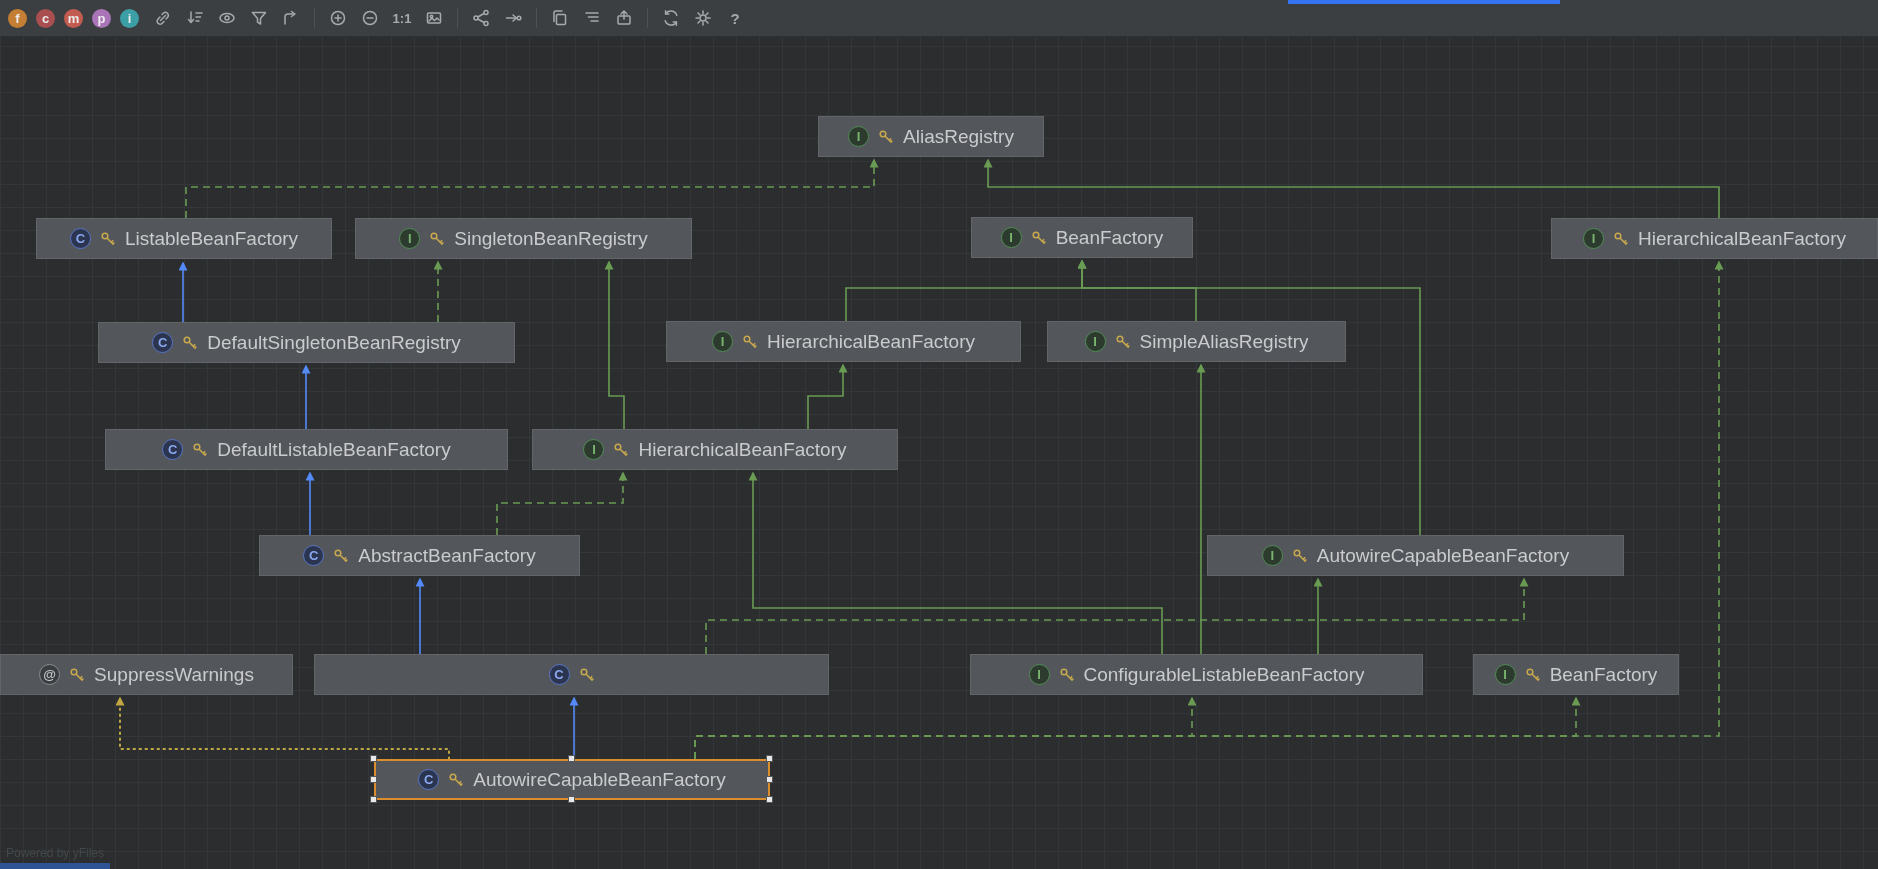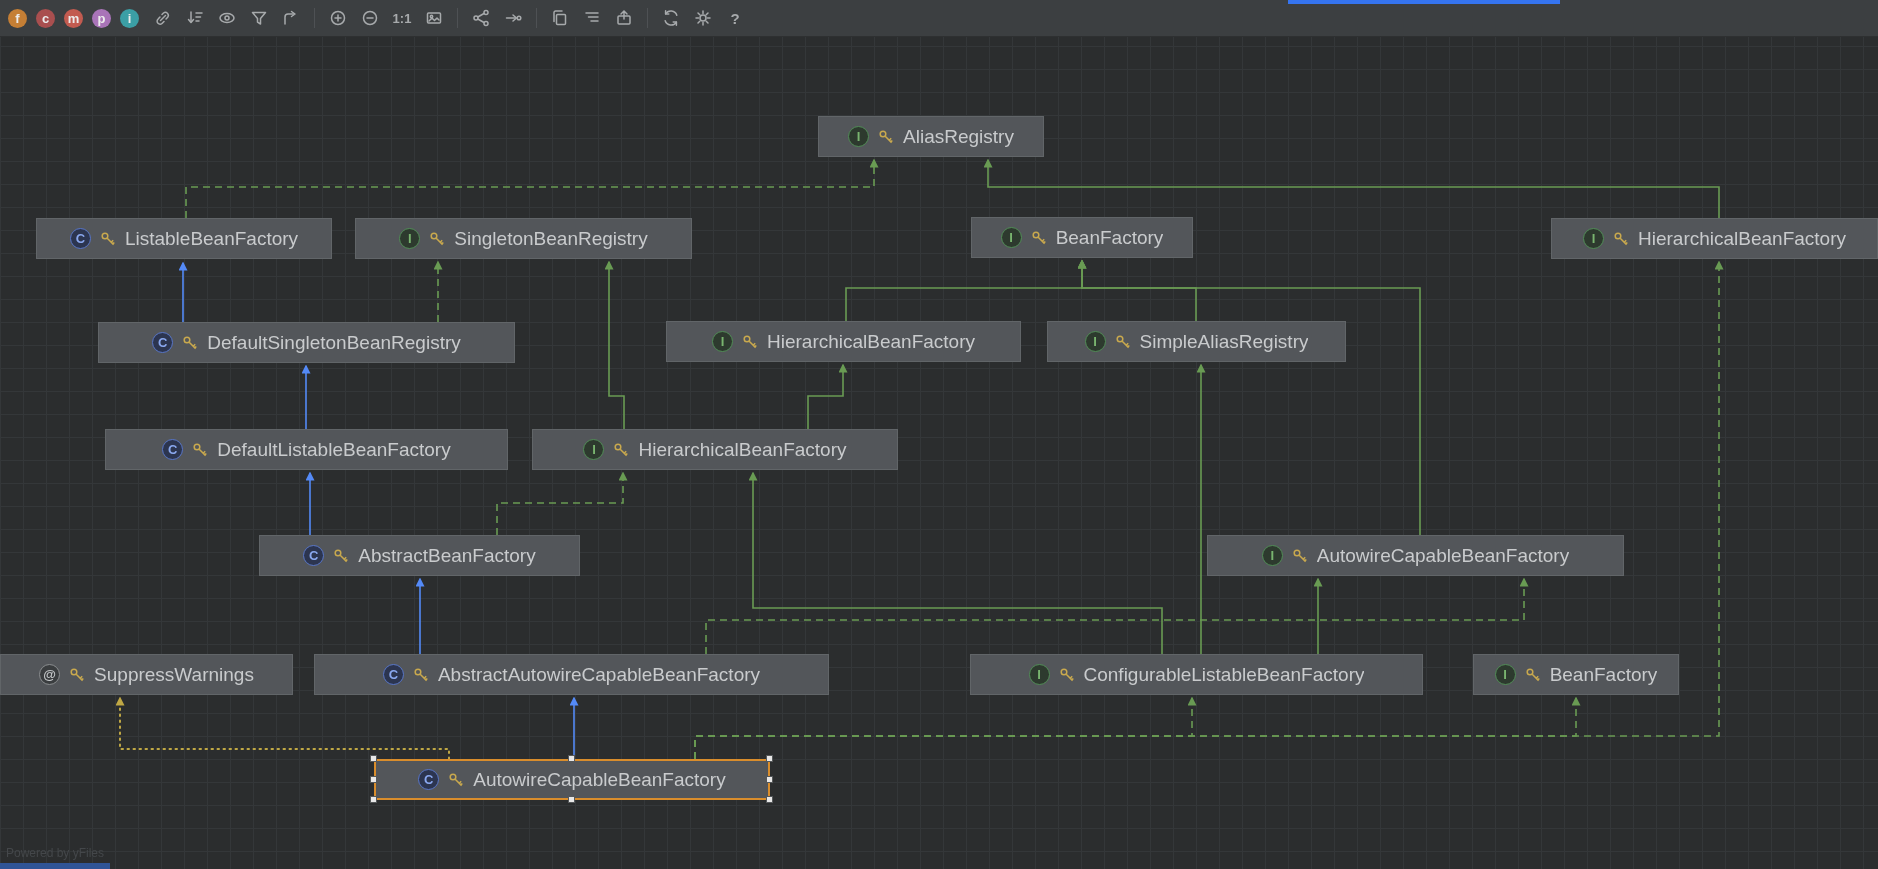--- a/index.html
+++ b/index.html
@@ -325,21 +325,20 @@
           <path d="M7.2 7.2 L13.6 13.6 M11.2 11.2 l2 -2 M12.9 12.9 l1.4 -1.4"></path>
         </svg>
         <span class="nlabel">SuppressWarnings</span>
       </div>
       <div class="node class" style="left: 314px; top: 654px; width: 515px; height: 41px;">
         <span class="ticon">C</span>
         <svg class="key" viewBox="0 0 16 16">
           <circle cx="5" cy="5" r="2.8"></circle>
           <path d="M7.2 7.2 L13.6 13.6 M11.2 11.2 l2 -2 M12.9 12.9 l1.4 -1.4"></path>
         </svg>
-        <span class="nlabel">AbstractAutowireCapableBeanFactory</span>
       </div>
       <div class="node interface" style="left: 970px; top: 654px; width: 453px; height: 41px;">
         <span class="ticon">I</span>
         <svg class="key" viewBox="0 0 16 16">
           <circle cx="5" cy="5" r="2.8"></circle>
           <path d="M7.2 7.2 L13.6 13.6 M11.2 11.2 l2 -2 M12.9 12.9 l1.4 -1.4"></path>
         </svg>
         <span class="nlabel">ConfigurableListableBeanFactory</span>
       </div>
       <div class="node interface" style="left: 1473px; top: 654px; width: 206px; height: 41px;">

